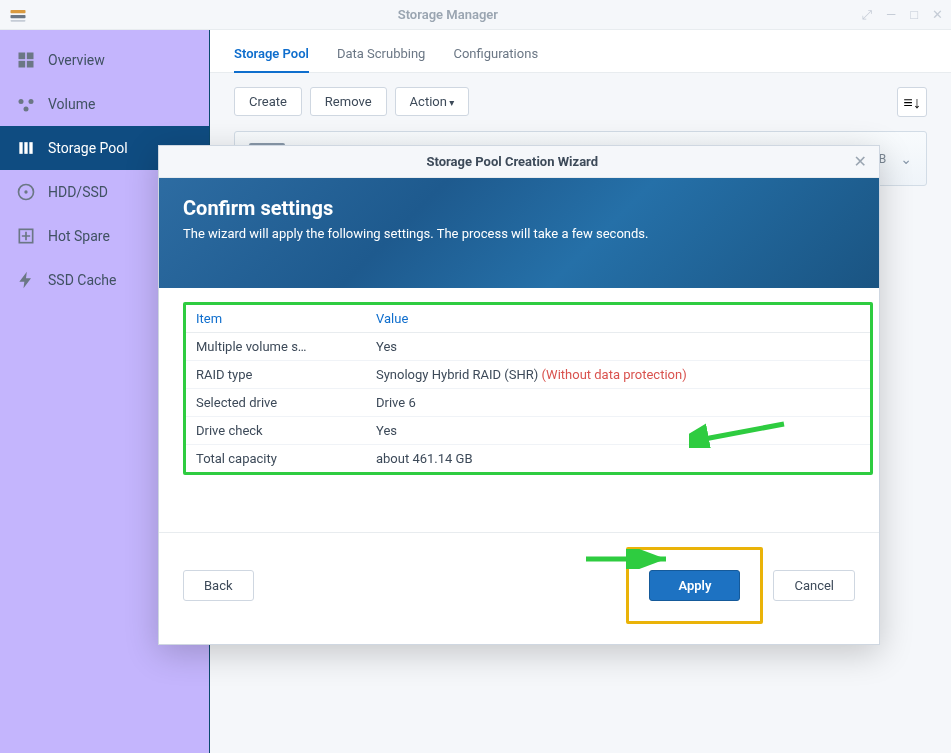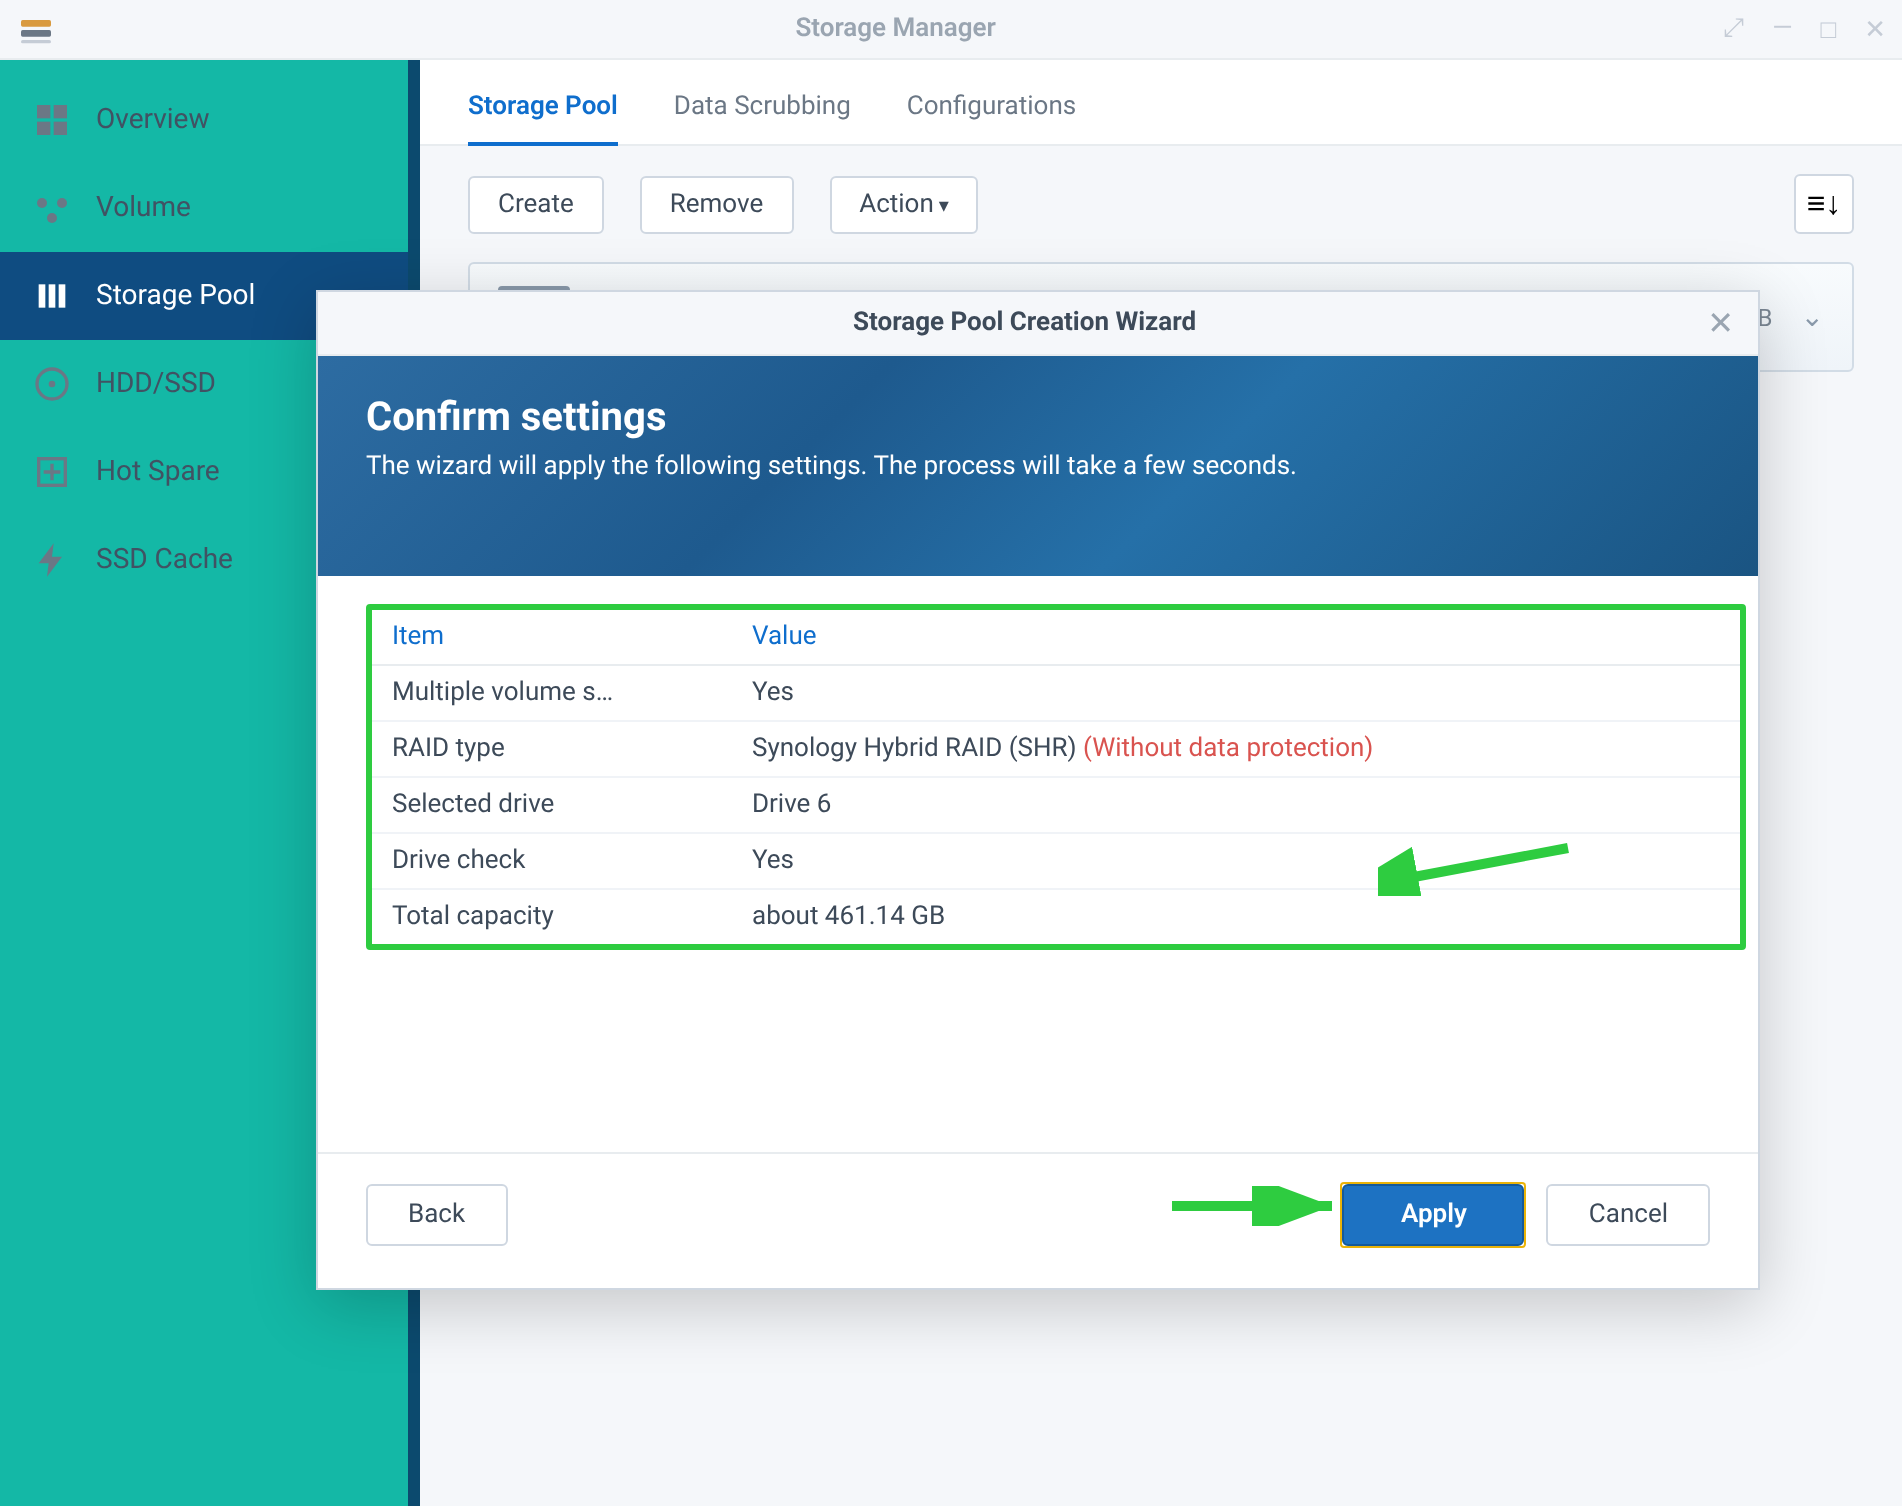--- a/index.html
+++ b/index.html
@@ -7,35 +7,35 @@
 
 
 .titlebar { height: 30px; background: #f5f7fa; display: flex; align-items: center; padding: 0 8px; border-bottom: 1px solid #e8ecef; }
 .titlebar-icon { width: 20px; height: 20px; margin-right: 6px; }
 .titlebar-title { flex: 1; text-align: center; color: #9aa5b1; font-size: 13px; font-weight: 600; }
 .titlebar-ctrls { display: flex; gap: 14px; color: #c5ccd6; font-size: 13px; }
 .titlebar-ctrls span { cursor: pointer; }
 
 
 .layout { display: flex; height: calc(100% - 30px); }
-.sidebar { width: 210px; background: #14b8a6; border-right: 6px solid #0c4a6e; padding-top: 8px; }
+.sidebar { width: 210px; background: #c4b5fd; border-right: 1px solid #0c4a6e; padding-top: 8px; }
 .sidebar-item { display: flex; align-items: center; gap: 12px; padding: 12px 16px; color: #415263; font-size: 14px; cursor: pointer; }
 .sidebar-item.active { background: #0f4c81; color: #fff; }
 .sidebar-icon { width: 20px; height: 20px; display: flex; align-items: center; justify-content: center; color: #6b7785; }
 .sidebar-item.active .sidebar-icon { color: #fff; }
 
 .content { flex: 1; padding: 0; position: relative; }
 
 
 .tabs { display: flex; gap: 28px; padding: 10px 24px 0 24px; border-bottom: 1px solid #e8ecef; background: #fff; }
 .tab { padding: 6px 0 10px 0; color: #6b7785; font-size: 13px; cursor: pointer; border-bottom: 2px solid transparent; margin-bottom: -1px; }
 .tab.active { color: #0f6ecd; border-bottom-color: #0f6ecd; font-weight: 600; }
 
 
-.toolbar { display: flex; gap: 18px; padding: 14px 24px; align-items: center; }
+.toolbar { display: flex; gap: 8px; padding: 14px 24px; align-items: flex-start; }
 .btn { background: #fff; border: 1px solid #cfd7e1; border-radius: 3px; padding: 6px 14px; font-size: 13px; color: #3d4a59; cursor: pointer; }
 .btn-caret::after { content: " ▾"; font-size: 10px; }
 .toolbar-right { margin-left: auto; }
 .icon-btn { width: 30px; height: 30px; border: 1px solid #cfd7e1; border-radius: 3px; display: flex; align-items: center; justify-content: center; cursor: pointer; background: #fff; }
 
 
 .pool-list { padding: 0 24px; }
 .pool-row { border: 1px solid #d2dce6; background: linear-gradient(to bottom, #f8fbfd, #eff4f9); border-radius: 3px; padding: 10px 14px; display: flex; align-items: center; gap: 14px; }
 .pool-row .pool-icon { width: 36px; height: 32px; background: #8a9aab; border-radius: 2px; display: flex; align-items: center; justify-content: center; }
 .pool-row .pool-icon span { display: inline-block; width: 4px; height: 18px; background: #fff; margin: 0 2px; border-radius: 1px; }
@@ -65,21 +65,21 @@
 .settings-table tr:last-child td { border-bottom: none; }
 .red-text { color: #d9534f; }
 
 
 .arrow-right { position: absolute; }
 .arrow-right svg { display: block; }
 
 .modal-footer { padding: 14px 24px 20px 24px; border-top: 1px solid #e8ecef; display: flex; align-items: center; gap: 10px; position: relative; }
 .btn-default { background: #fff; border: 1px solid #cfd7e1; border-radius: 3px; padding: 7px 20px; font-size: 13px; color: #3d4a59; cursor: pointer; }
 .btn-primary { background: #1d72c2; color: #fff; border: 1px solid #155a9a; border-radius: 3px; padding: 7px 28px; font-size: 13px; font-weight: 600; cursor: pointer; }
-.apply-frame { border: 1px solid #eab308; padding: 0; border-radius: 2px; }
+.apply-frame { border: 3px solid #eab308; padding: 20px; border-radius: 2px; }
 .footer-spacer { flex: 1; }
 </style>
 </head>
 <body>
 
 <div class="titlebar">
   <div class="titlebar-icon">
     <svg viewBox="0 0 24 24" width="20" height="20">
         <rect x="3" y="6" width="18" height="4" rx="1" fill="#d99a3f"></rect>
         <rect x="3" y="12" width="18" height="4" rx="1" fill="#6b7785"></rect>

